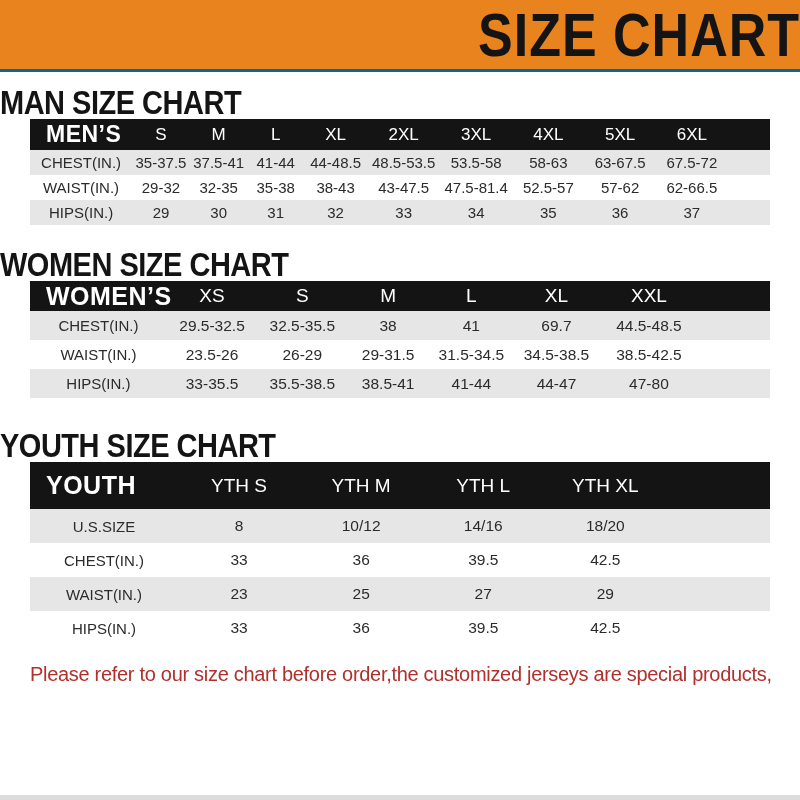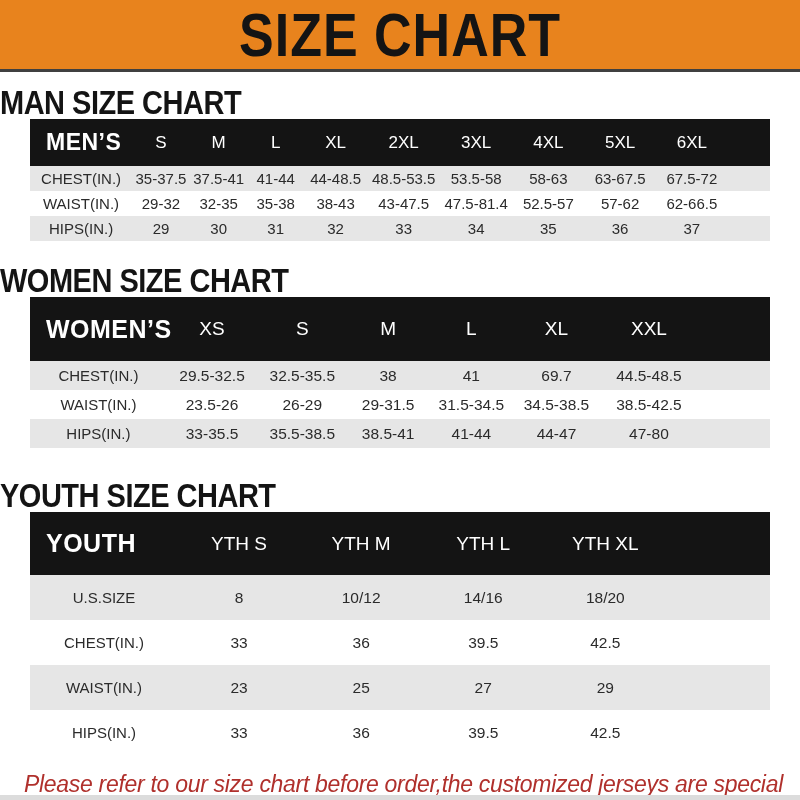--- a/index.html
+++ b/index.html
@@ -6,22 +6,22 @@
     margin: 0; padding: 0;
     width: 800px; height: 800px;
     overflow: hidden;
     background: #ffffff;
     font-family: "Liberation Sans", sans-serif;
     position: relative;
   }
   .banner {
     height: 69px;
     background: #E8831D;
-    border-bottom: 3px solid #404040;
-    display: flex; align-items: center; justify-content: center;
+    border-bottom: 3px solid #0369a1;
+    display: flex; align-items: center; justify-content: flex-end;
   }
   .banner-title {
     display: inline-block;
     font-size: 52px;
     font-weight: 800;
     color: #141414;
     letter-spacing: 1px;
     transform: scaleY(1.18);
     white-space: nowrap;
   }
@@ -51,54 +51,53 @@
   .mt1 { margin-top: 20px; }
   .mt2 { margin-top: 18px; }
   .mt3 { margin-top: 20px; }
   table.size-table thead tr {
     background: #141414;
   }
   table.size-table th {
     color: #ffffff;
     font-weight: normal;
     text-align: center;
-    padding: 8px;
+    padding: 0;
   }
   table.men   th { height: 31px; font-size: 17px; }
-  table.women th { height: 48px; font-size: 19px; }
+  table.women th { height: 30px; font-size: 19px; }
   table.youth th { height: 47px; font-size: 19px; }
   th.tbl-label {
     text-align: left !important;
     padding-left: 16px !important;
     font-weight: 800 !important;
     letter-spacing: 0.5px;
   }
   table.men   th.tbl-label { font-size: 23px; }
   table.women th.tbl-label { font-size: 25px; }
   table.youth th.tbl-label { font-size: 25px; }
   table.size-table tbody tr:nth-child(odd)  { background: #E6E6E6; }
   table.size-table tbody tr:nth-child(even) { background: #ffffff; }
   table.size-table td {
     text-align: center;
     color: #2B2B2B;
     padding: 0;
     white-space: nowrap;
   }
   table.men   td { height: 25px; font-size: 15px; }
   table.women td { height: 29px; font-size: 15.5px; }
-  table.youth td { height: 45px; font-size: 15.5px; }
+  table.youth td { height: 34px; font-size: 15.5px; }
   td.row-label { font-size: 15px !important; }
   .footer-note {
     margin-top: 13px;
-    padding-left: 24px;
+    padding-left: 30px;
     color: #B0302C;
-    font-size: 23px;
+    font-size: 20px;
     line-height: 32px;
     letter-spacing: -0.3px;
-    font-style: italic;
   }
   .bottom-edge {
     position: absolute;
     left: 0; bottom: 0;
     width: 800px; height: 5px;
     background: #DCDCDC;
   }
 </style>
 </head>
 <body>

